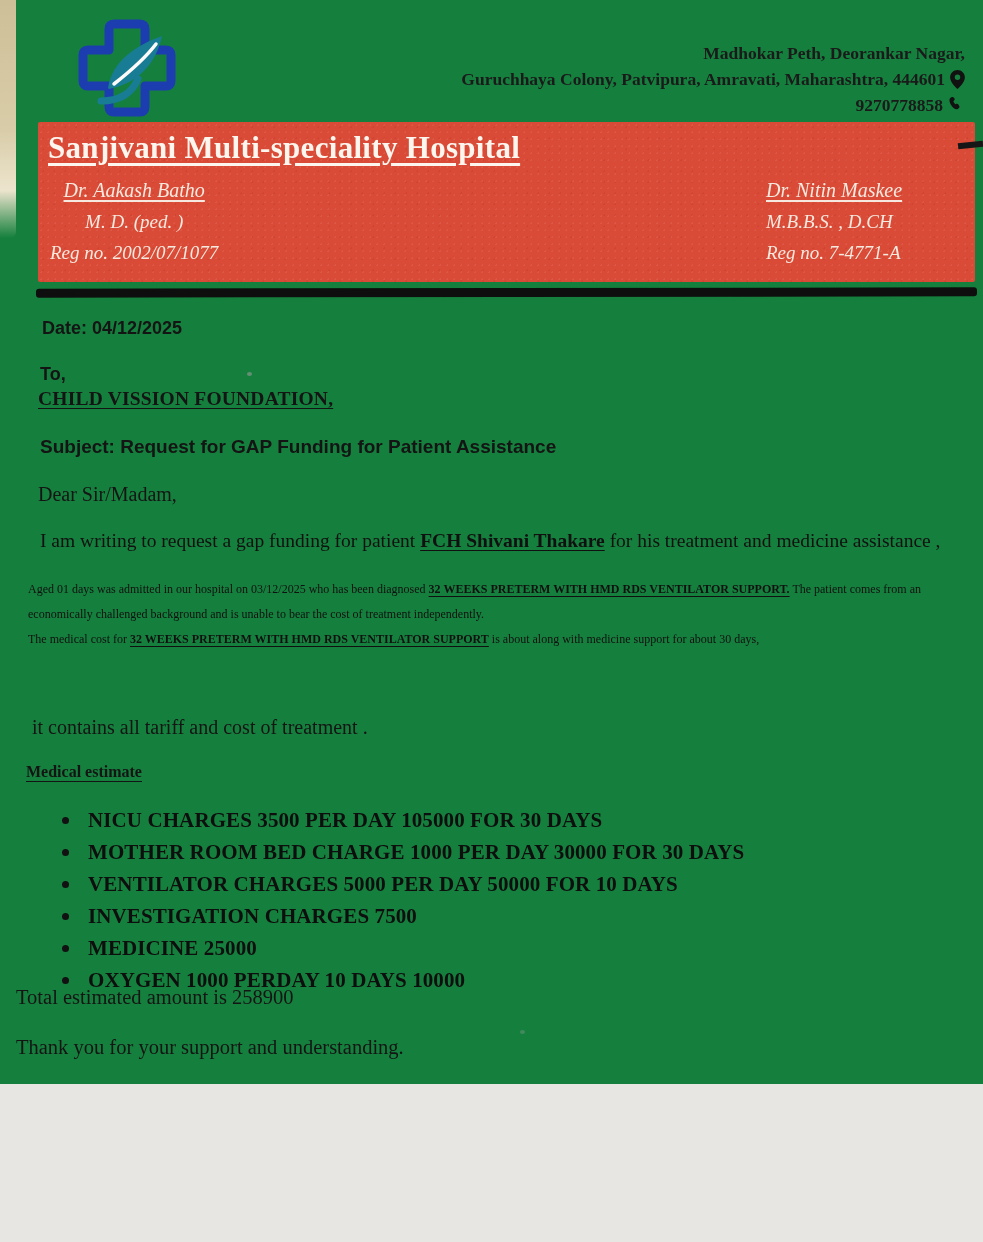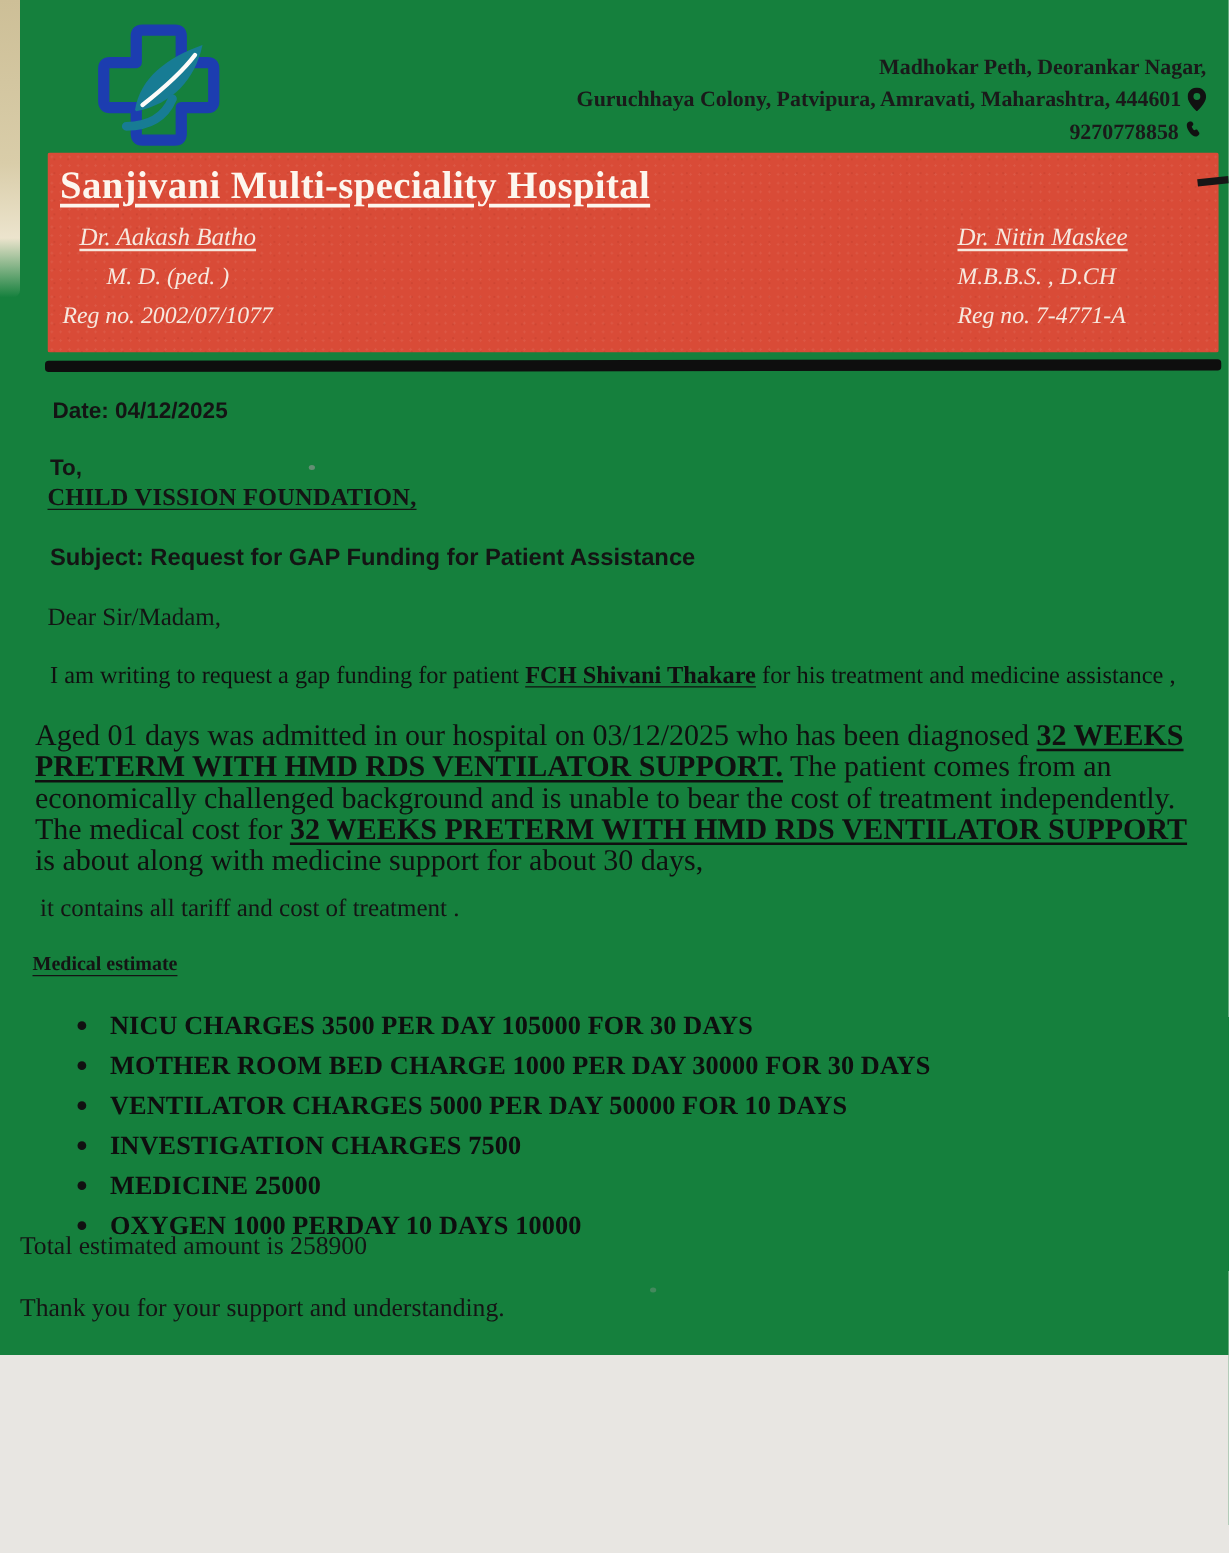--- a/index.html
+++ b/index.html
@@ -63,21 +63,21 @@
   .banner-dash{left:958px;top:142px;width:25px;height:6px;background:#161616;transform:rotate(-6deg);}
   .black-bar{left:36px;top:288px;width:941px;height:9px;background:#0e0e0e;border-radius:3px;transform:rotate(-.08deg);}
 
   
   .sans{font-family:"Liberation Sans", sans-serif;}
   .date-line{left:42px;top:318px;font-size:18px;font-weight:bold;}
   .to-line{left:40px;top:364px;font-size:18px;font-weight:bold;text-align:right;}
   .recipient{left:38px;top:388px;font-size:19.5px;font-weight:bold;text-decoration:underline;text-underline-offset:3px;letter-spacing:.2px;}
   .subject{left:40px;top:436px;font-size:19px;font-weight:bold;}
   .salutation{left:38px;top:483px;font-size:20px;}
-  .para{font-size:24px;line-height:25px;color:#101010;}
+  .para{font-size:12px;line-height:25px;color:#101010;}
   .para1{left:40px;top:528px;white-space:nowrap;font-size:19.5px;}
   .para2{left:28px;top:577px;width:928px;}
   .bu{font-weight:bold;text-decoration:underline;text-underline-offset:3px;}
   .para4{left:32px;top:716px;font-size:20px;}
   .estimate-heading{left:26px;top:763px;font-size:16px;font-weight:bold;text-decoration:underline;text-underline-offset:4px;}
   .estimate-list{left:52px;top:808px;margin:0;padding:0;list-style:none;}
   .estimate-list li{
     position:relative;padding-left:36px;margin:0 0 7px 0;
     font-size:21px;font-weight:bold;letter-spacing:.1px;color:#0e0e0e;
   }

